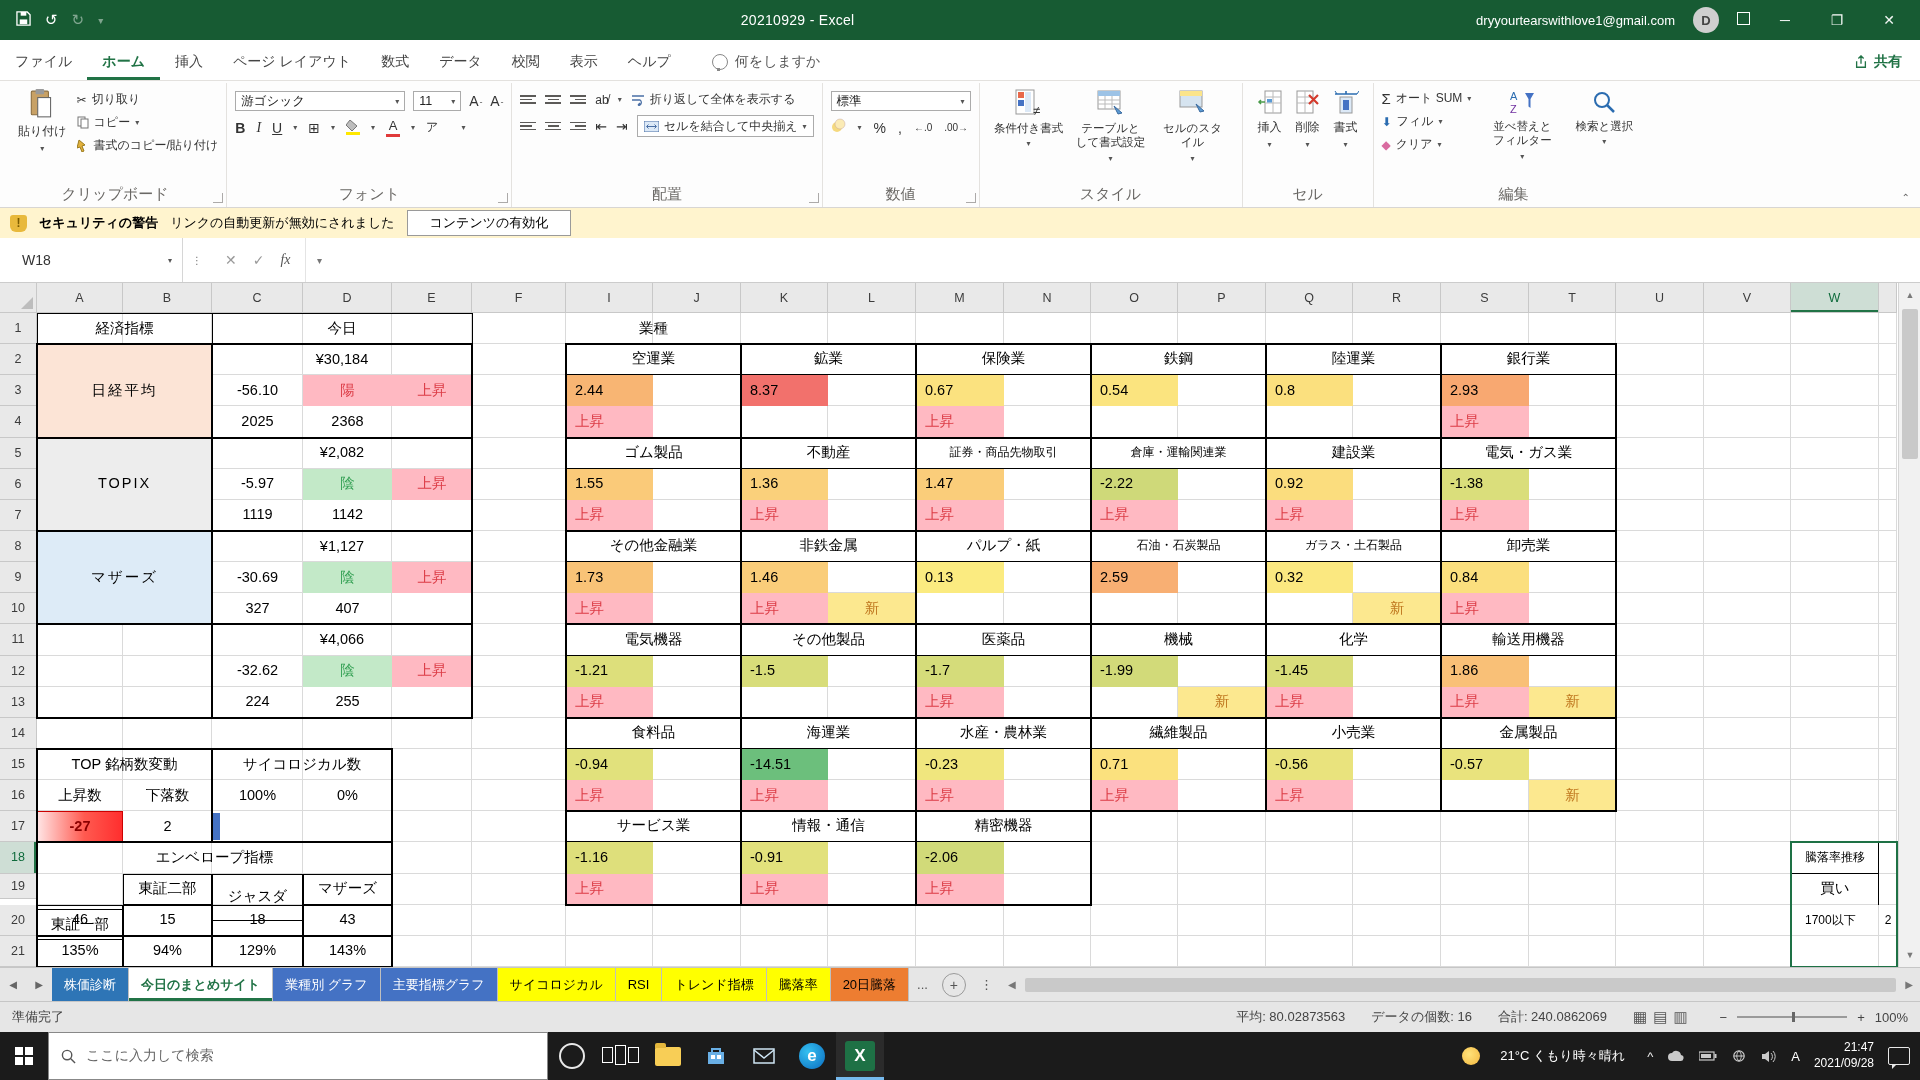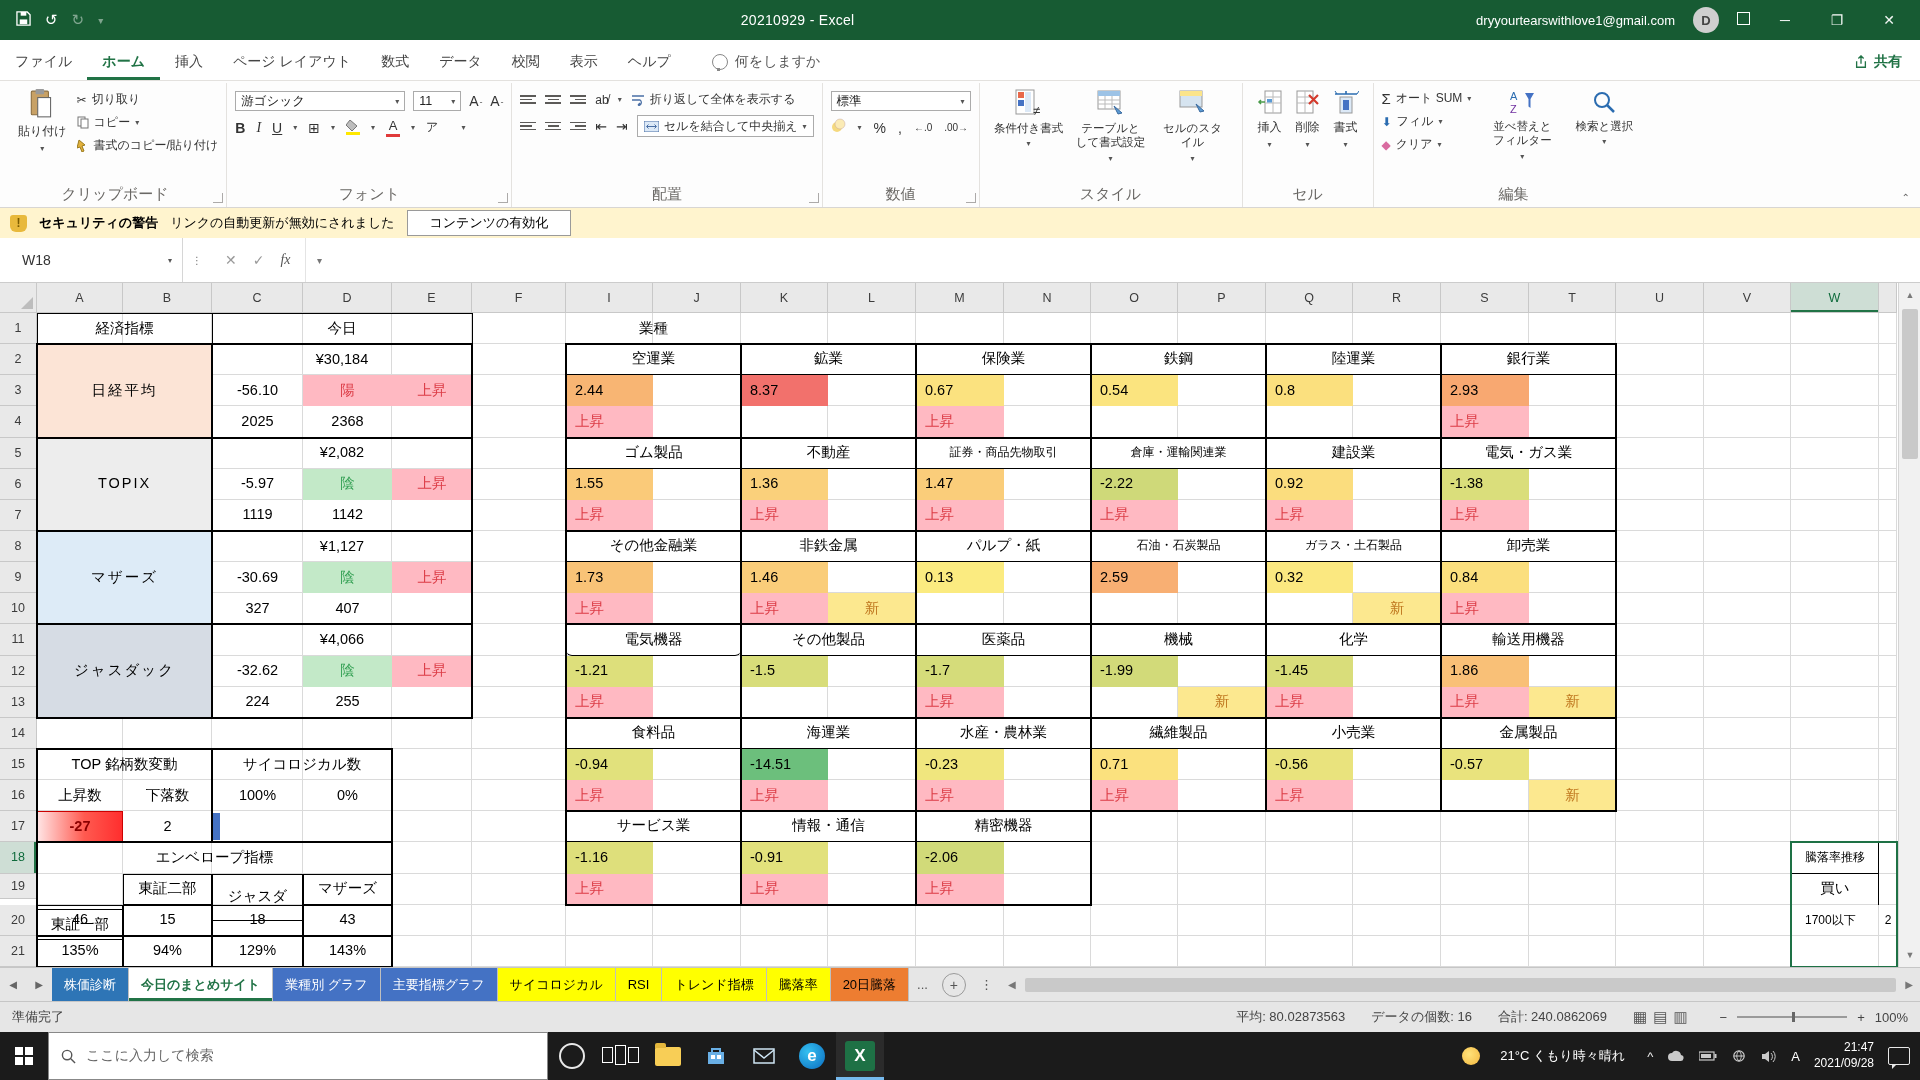--- a/index.html
+++ b/index.html
@@ -560,21 +560,20 @@
       <div class="box" style="left: 36px; top: 153.571px; width: 437px; height: 95.4286px; border: 2px solid rgb(0, 0, 0);"></div>
       <div class="cell" style="left: 37px; top: 248px; width: 175px; height: 93.4286px; background: rgb(221, 235, 247); letter-spacing: 2px;">マザーズ</div>
       <div class="cell" style="left: 212px; top: 248px; width: 260px; height: 31.1429px;">¥1,127</div>
       <div class="cell" style="left: 212px; top: 279.143px; width: 91px; height: 31.1429px;">-30.69</div>
       <div class="cell candle-neg" style="left: 303px; top: 279.143px; width: 89px; height: 31.1429px;">陰</div>
       <div class="cell up-cell" style="left: 392px; top: 279.143px; width: 80px; height: 31.1429px;">上昇</div>
       <div class="cell" style="left: 212px; top: 310.286px; width: 91px; height: 31.1429px;">327</div>
       <div class="cell" style="left: 303px; top: 310.286px; width: 89px; height: 31.1429px;">407</div>
       <div class="vline" style="left: 211px; top: 248px; width: 2px; height: 93.4286px; background: rgb(0, 0, 0);"></div>
       <div class="box" style="left: 36px; top: 247px; width: 437px; height: 95.4286px; border: 2px solid rgb(0, 0, 0);"></div>
-      <div class="cell" style="left: 37px; top: 341.429px; width: 175px; height: 93.4286px; background: rgb(214, 220, 228); letter-spacing: 2px;">ジャスダック</div>
       <div class="cell" style="left: 212px; top: 341.429px; width: 260px; height: 31.1429px;">¥4,066</div>
       <div class="cell" style="left: 212px; top: 372.571px; width: 91px; height: 31.1429px;">-32.62</div>
       <div class="cell candle-neg" style="left: 303px; top: 372.571px; width: 89px; height: 31.1429px;">陰</div>
       <div class="cell up-cell" style="left: 392px; top: 372.571px; width: 80px; height: 31.1429px;">上昇</div>
       <div class="cell" style="left: 212px; top: 403.714px; width: 91px; height: 31.1429px;">224</div>
       <div class="cell" style="left: 303px; top: 403.714px; width: 89px; height: 31.1429px;">255</div>
       <div class="vline" style="left: 211px; top: 341.429px; width: 2px; height: 93.4286px; background: rgb(0, 0, 0);"></div>
       <div class="box" style="left: 36px; top: 340.429px; width: 437px; height: 95.4286px; border: 2px solid rgb(0, 0, 0);"></div>
       <div class="cell" style="left: 37px; top: 466px; width: 175px; height: 31.1429px;">TOP 銘柄数変動</div>
       <div class="cell" style="left: 212px; top: 466px; width: 180px; height: 31.1429px;">サイコロジカル数</div>
@@ -662,21 +661,21 @@
       <div class="cell lpad" style="left: 1091px; top: 279.143px; width: 87px; height: 31.1429px; background: rgb(248, 175, 115);">2.59</div>
       <div class="box" style="left: 1090px; top: 247px; width: 177px; height: 95.4286px; border: 2px solid rgb(0, 0, 0);"></div>
       <div class="cell small" style="left: 1266px; top: 248px; width: 175px; height: 31.1429px; background: rgb(255, 255, 255); border-bottom: 1px solid rgb(0, 0, 0);">ガラス・土石製品</div>
       <div class="cell lpad" style="left: 1266px; top: 279.143px; width: 87px; height: 31.1429px; background: rgb(251, 232, 128);">0.32</div>
       <div class="cell new-cell" style="left: 1353px; top: 310.286px; width: 88px; height: 31.1429px; justify-content: center;">新</div>
       <div class="box" style="left: 1265px; top: 247px; width: 177px; height: 95.4286px; border: 2px solid rgb(0, 0, 0);"></div>
       <div class="cell" style="left: 1441px; top: 248px; width: 175px; height: 31.1429px; background: rgb(255, 255, 255); border-bottom: 1px solid rgb(0, 0, 0);">卸売業</div>
       <div class="cell lpad" style="left: 1441px; top: 279.143px; width: 88px; height: 31.1429px; background: rgb(251, 223, 126);">0.84</div>
       <div class="cell up-cell lpad" style="left: 1441px; top: 310.286px; width: 88px; height: 31.1429px;">上昇</div>
       <div class="box" style="left: 1440px; top: 247px; width: 177px; height: 95.4286px; border: 2px solid rgb(0, 0, 0);"></div>
-      <div class="cell" style="left: 566px; top: 341.429px; width: 175px; height: 31.1429px; background: rgb(255, 255, 255); border-bottom: 1px solid rgb(0, 0, 0); border-radius: 6px;">電気機器</div>
+      <div class="cell" style="left: 566px; top: 341.429px; width: 175px; height: 31.1429px; background: rgb(255, 255, 255); border-bottom: 1px solid rgb(0, 0, 0);">電気機器</div>
       <div class="cell lpad" style="left: 566px; top: 372.571px; width: 87px; height: 31.1429px; background: rgb(221, 223, 123);">-1.21</div>
       <div class="cell up-cell lpad" style="left: 566px; top: 403.714px; width: 87px; height: 31.1429px;">上昇</div>
       <div class="box" style="left: 565px; top: 340.429px; width: 177px; height: 95.4286px; border: 2px solid rgb(0, 0, 0);"></div>
       <div class="cell" style="left: 741px; top: 341.429px; width: 175px; height: 31.1429px; background: rgb(255, 255, 255); border-bottom: 1px solid rgb(0, 0, 0);">その他製品</div>
       <div class="cell lpad" style="left: 741px; top: 372.571px; width: 87px; height: 31.1429px; background: rgb(216, 221, 122);">-1.5</div>
       <div class="box" style="left: 740px; top: 340.429px; width: 177px; height: 95.4286px; border: 2px solid rgb(0, 0, 0);"></div>
       <div class="cell" style="left: 916px; top: 341.429px; width: 175px; height: 31.1429px; background: rgb(255, 255, 255); border-bottom: 1px solid rgb(0, 0, 0);">医薬品</div>
       <div class="cell lpad" style="left: 916px; top: 372.571px; width: 88px; height: 31.1429px; background: rgb(213, 220, 122);">-1.7</div>
       <div class="cell up-cell lpad" style="left: 916px; top: 403.714px; width: 88px; height: 31.1429px;">上昇</div>
       <div class="box" style="left: 915px; top: 340.429px; width: 177px; height: 95.4286px; border: 2px solid rgb(0, 0, 0);"></div>

